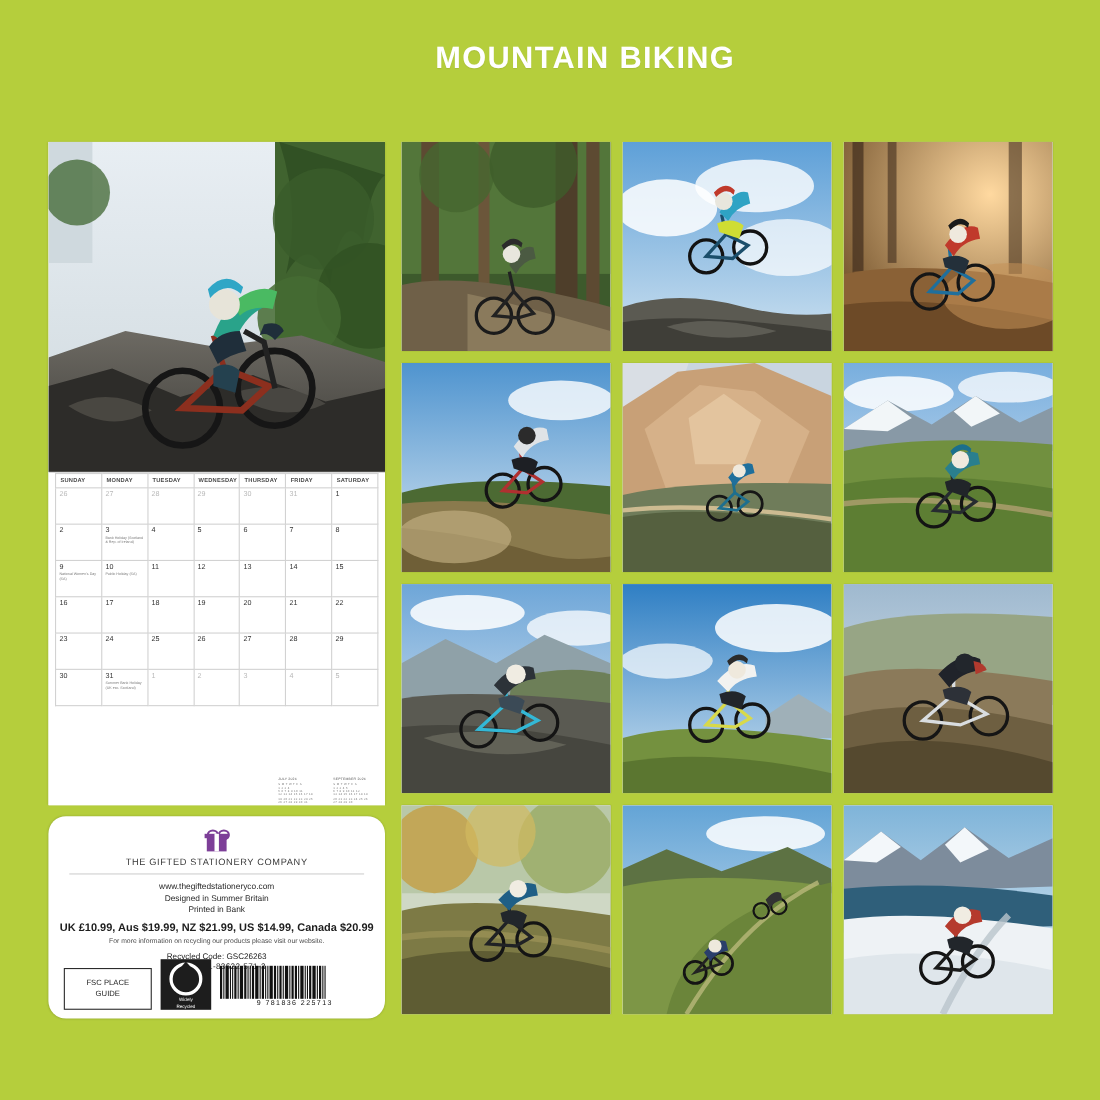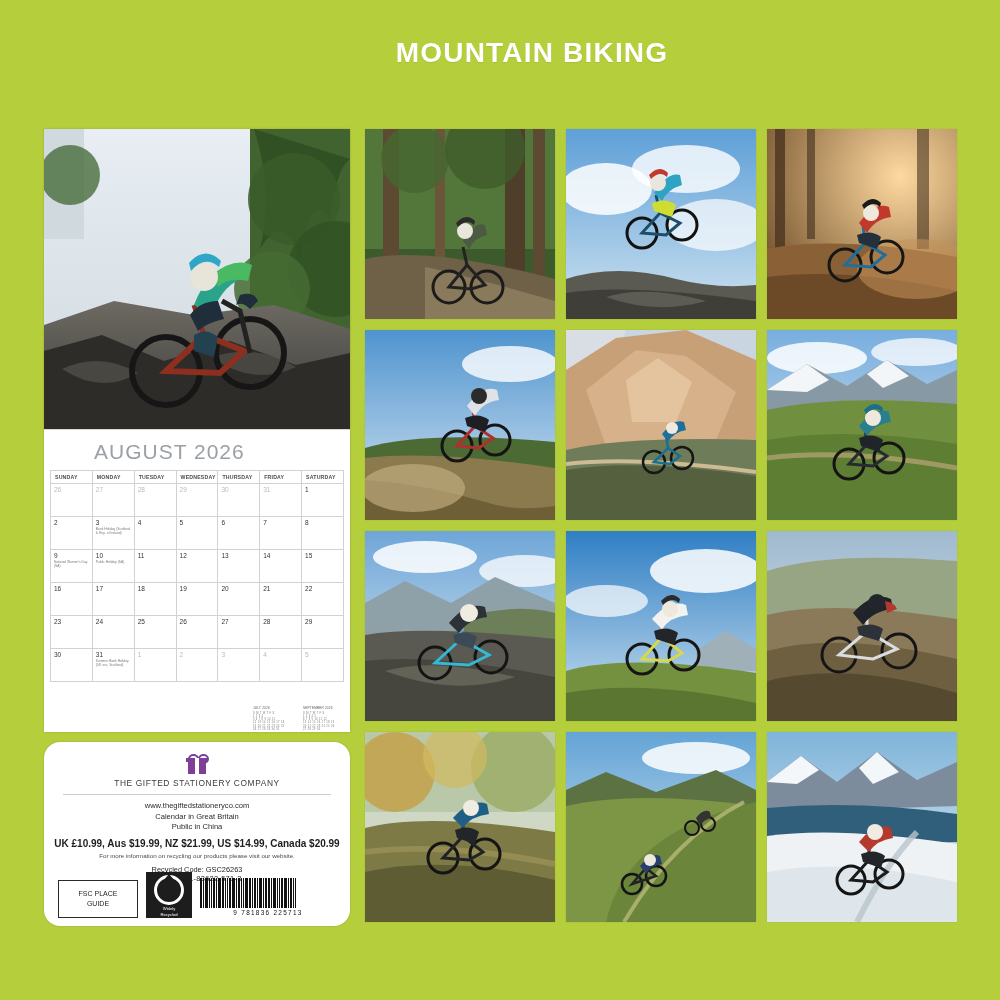--- a/index.html
+++ b/index.html
@@ -363,21 +363,20 @@
           <path d="M146 186 q10 -14 28 -14 l6 18 q-18 4 -26 12z" fill="#1f2e3a"></path>
           <path d="M150 206 q12 -8 24 2 l-4 20 -20 -6z" fill="#24414f"></path>
           <circle cx="160" cy="148" r="14" fill="#e7e4d9"></circle>
           <path d="M147 142 q14 -16 28 -4 l2 -6 q-16 -16 -32 2z" fill="#2fa6c6"></path>
           <path d="M196 166 q14 -4 18 6 l-8 8 q-8 -8 -14 -4z" fill="#1f2e3a"></path>
         </g>
       </svg>
     </div>
 
     <div class="cal-area">
-      <div class="cal-title">AUGUST 2026</div>
       <table class="cal-grid">
         <thead>
           <tr>
             <th>SUNDAY</th>
             <th>MONDAY</th>
             <th>TUESDAY</th>
             <th>WEDNESDAY</th>
             <th>THURSDAY</th>
             <th>FRIDAY</th>
             <th>SATURDAY</th>
@@ -472,22 +471,22 @@
     <div class="gift-logo">
       <div class="gift-bowl"></div>
       <div class="gift-bowr"></div>
       <div class="gift-lid"></div>
       <div class="gift-box"></div>
       <div class="gift-ribbon"></div>
     </div>
     <div class="company">THE GIFTED STATIONERY COMPANY</div>
     <div class="rule"></div>
     <div class="website">www.thegiftedstationeryco.com</div>
-    <div class="designed">Calendar in Great Britain</div>
-    <div class="designed">Public in China</div>
+    <div class="designed">Designed in Summer Britain</div>
+    <div class="designed">Printed in Bank</div>
     <div class="prices">UK £10.99, Aus $19.99, NZ $21.99, US $14.99, Canada $20.99</div>
     <div class="recycle-note">For more information on recycling our products please visit our website.</div>
     <div class="code-line">Recycled Code: GSC26263</div>
     <div class="isbn-line">ISBN  978-1-83622-571-3</div>
 
     <div class="bottom-row">
       <div class="fsc-box">
         <span style="white-space: pre-line;">FSC PLACE
 GUIDE</span>
       </div>

